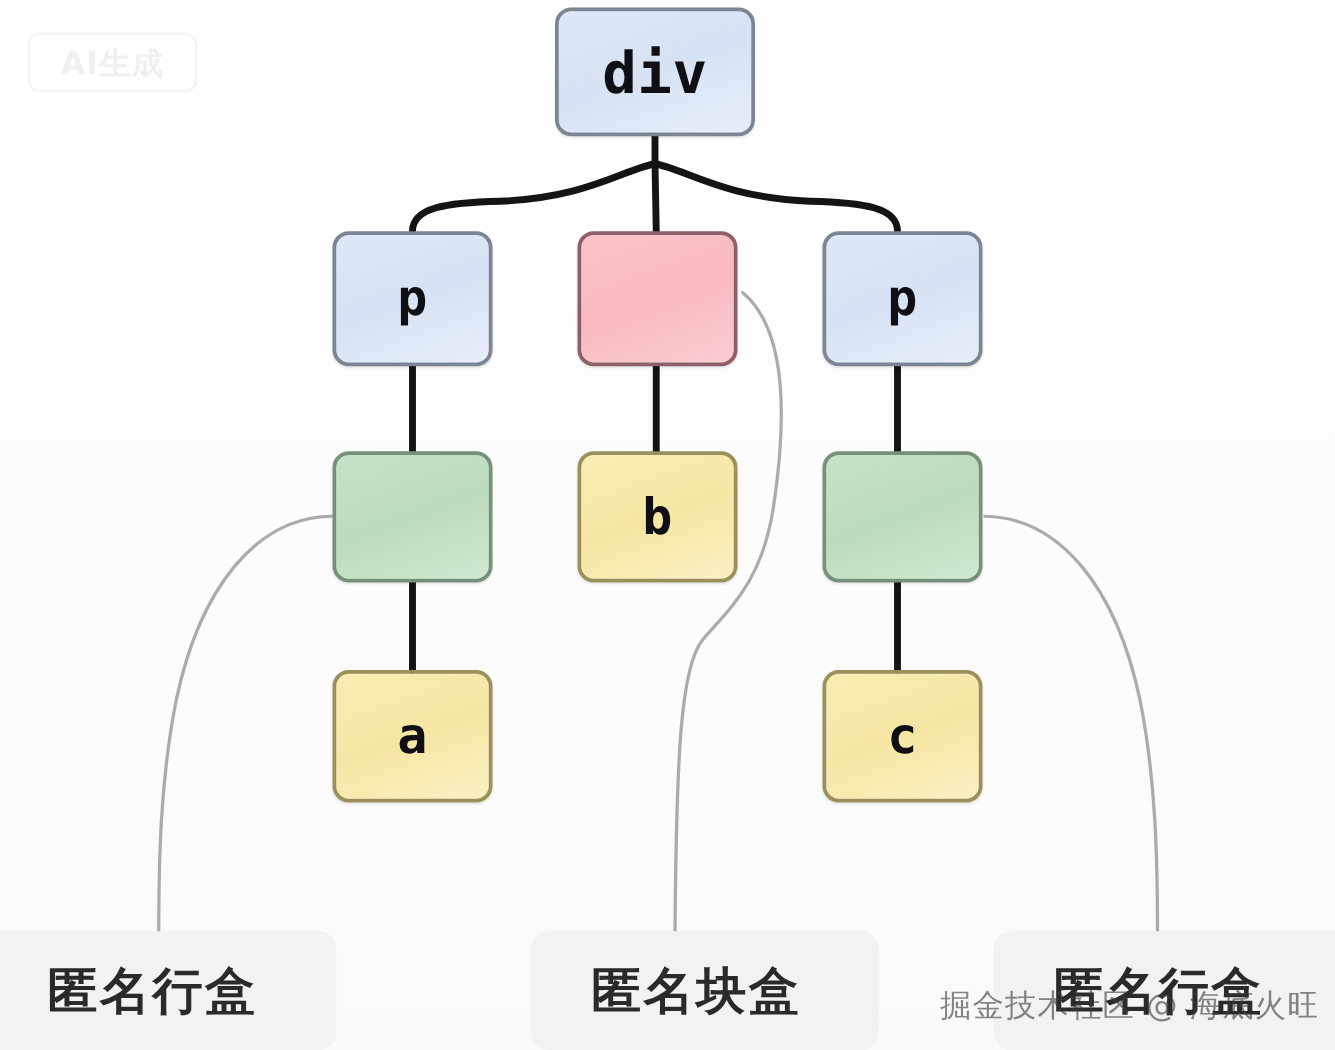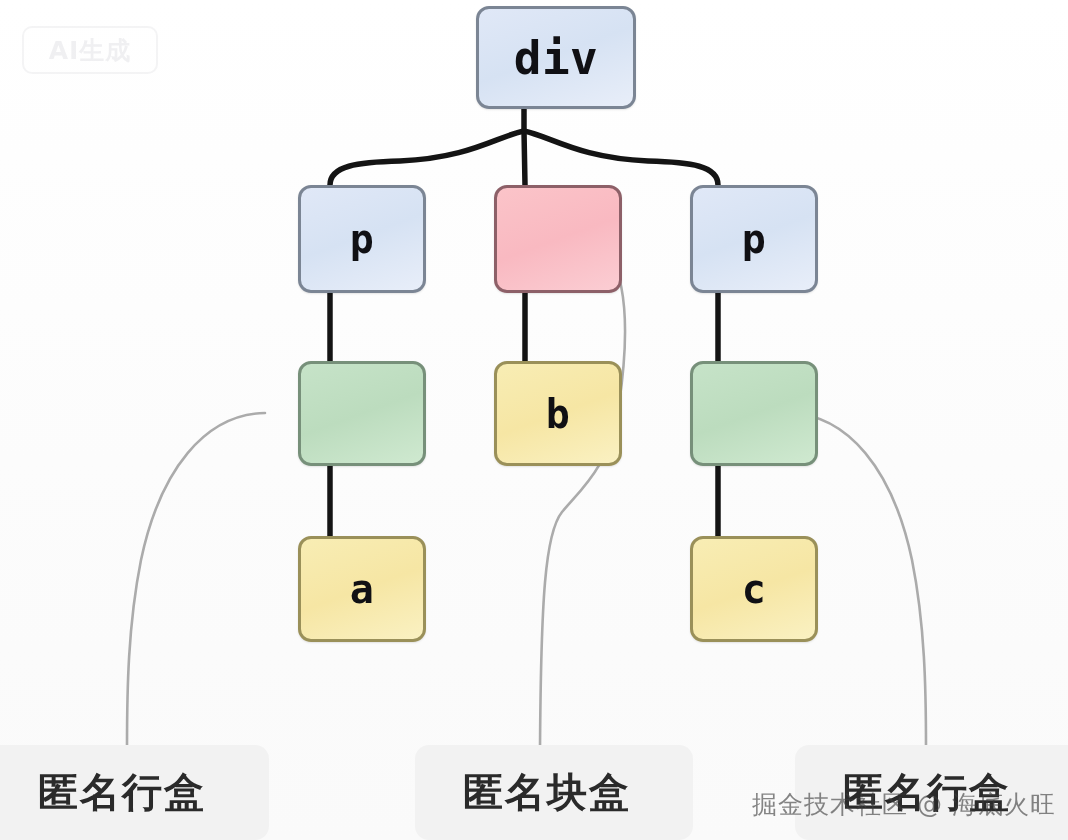--- a/index.html
+++ b/index.html
@@ -42,21 +42,20 @@
     position: absolute;
     box-sizing: border-box;
     border-radius: 13px;
     border-width: 3px;
     border-style: solid;
     display: flex;
     align-items: center;
     justify-content: center;
     z-index: 4;
     box-shadow: 0 1px 2px rgba(0,0,0,0.10);
-    margin-left: 32px;
   }
   .node .label {
     font-family: "DejaVu Sans Mono", "Liberation Mono", monospace;
     font-weight: 700;
     color: #101014;
     line-height: 1;
     letter-spacing: 0.5px;
   }
   .node.blue {
     background: linear-gradient(160deg, #e0e8f7 0%, #d6e2f3 48%, #e8eef9 100%);
@@ -168,21 +167,21 @@
 
       <path d="M 330,466 L 330,536"></path>
       <path d="M 718,466 L 718,536"></path>
     </g>
   </svg>
 
   <div class="plate" style="left:-20px; top:745px; width:289px; height:95px; padding-left:58px;">
     <span class="plate-text">匿名行盒</span>
   </div>
 
-  <div class="plate" style="left:415px; top:745px; width:278px; height:95px; padding-left:48px;">
+  <div class="plate" style="left:425px; top:745px; width:278px; height:95px; padding-left:48px;">
     <span class="plate-text">匿名块盒</span>
   </div>
 
   <div class="plate" style="left:795px; top:745px; width:293px; height:95px; padding-left:48px;">
     <span class="plate-text">匿名行盒</span>
   </div>
 
   <div class="node blue root" style="left:444px; top:6px; width:160px; height:103px;">
     <span class="label">div</span>
   </div>

